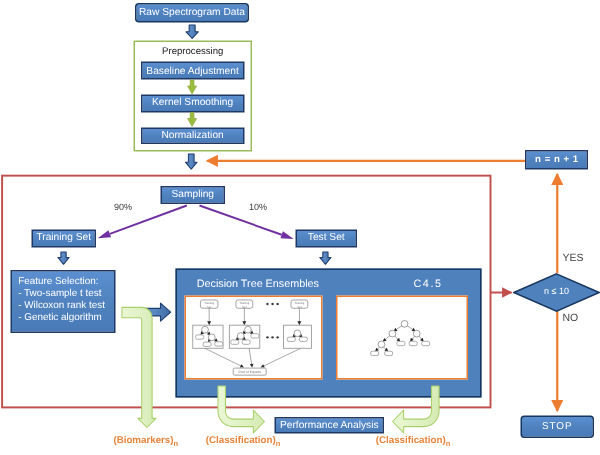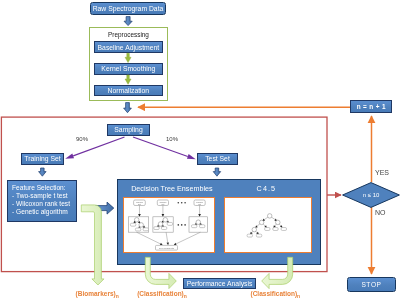--- a/index.html
+++ b/index.html
@@ -36,21 +36,21 @@
   .pct{position:absolute;font-size:6px;color:#3c3c3c;}
   .p90{left:76px;top:136px;}
   .p10{left:166px;top:136px;}
 
   .b-feat{left:7px;top:180px;width:70px;height:42px;align-items:flex-start;justify-content:flex-start;}
   .featlist{padding:3.2px 0 0 4.1px;text-align:left;font-size:6.6px;line-height:8.1px;}
 
   .panel{position:absolute;left:117.4px;top:178.9px;width:203.3px;height:86.0px;background:#4f81bd;border:1px solid #17375e;box-sizing:border-box;}
   .ptitle{position:absolute;top:5.1px;color:#fff;font-size:7.2px;text-align:center;line-height:1;}
   .pt1{left:4px;width:99px;}
-  .pt2{left:117px;width:62px;letter-spacing:1.1px;}
+  .pt2{left:136px;width:62px;letter-spacing:1.1px;}
   .white{position:absolute;background:#fff;border:1.5px solid #ed7d31;box-sizing:border-box;overflow:hidden;}
   svg.mini{display:block;}
   .w1{left:5.1px;top:17.0px;width:91.5px;height:55.9px;}
   .w2{left:105.9px;top:17.0px;width:87.7px;height:55.9px;}
 
   .b-perf{left:183px;top:277.6px;width:73px;height:11.4px;font-size:6.8px;}
 
   .b-inc{left:350.2px;top:99.8px;width:42.2px;height:13.5px;font-size:6.4px;font-weight:bold;letter-spacing:.35px;}
   .b-stop{left:347px;top:277px;width:49px;height:15px;font-size:6.6px;letter-spacing:.6px;}
 

